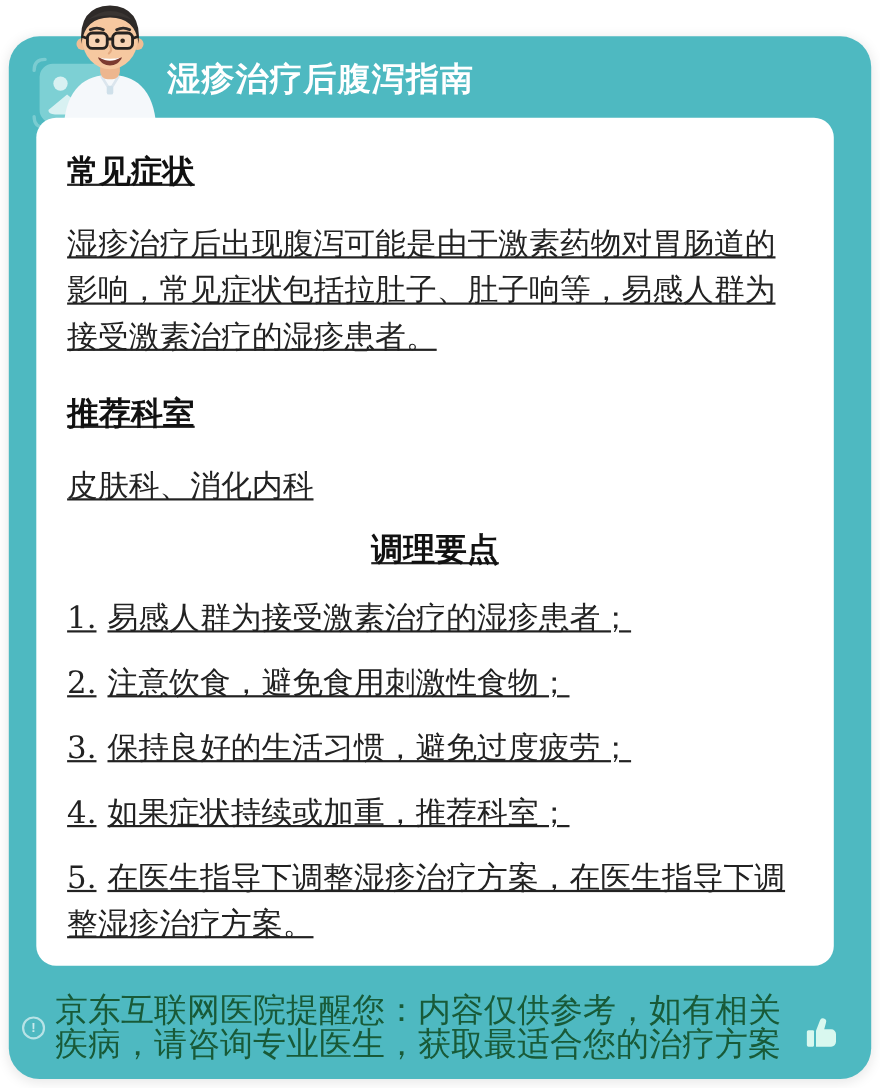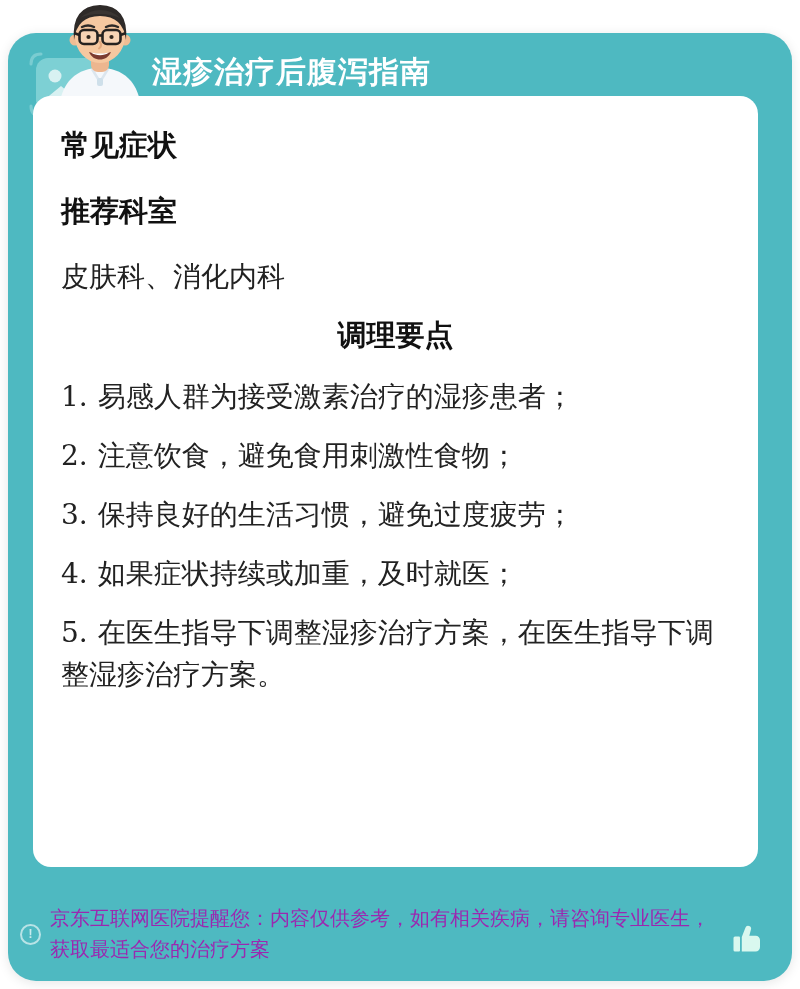--- a/index.html
+++ b/index.html
@@ -17,24 +17,25 @@
     position:absolute;left:152px;top:33px;height:79px;
     display:flex;align-items:center;
     color:#ffffff;font-size:30px;font-weight:bold;letter-spacing:1px;
   }
   .avatar-wrap{position:absolute;left:28px;top:2px;width:150px;height:113px;}
   .photo-tile{position:absolute;left:0;top:48px;}
   .doctor{position:absolute;left:22px;top:0;}
 
   
   .content-card{
-    position:absolute;left:33px;top:96px;width:725px;height:771px;
+    position:absolute;left:33px;top:107px;width:725px;height:771px;
     background:#ffffff;border-radius:18px;
     box-sizing:border-box;padding:20px 28px;overflow:hidden;
     color:#222222;
+    text-decoration:underline;
   }
   .content-card h2{
     font-size:29px;line-height:34px;font-weight:bold;color:#111111;
     margin:0;
   }
   .content-card .h-first{margin:12px 0 0 0;}
   .content-card .h-mid{margin:32px 0 0 0;}
   .content-card .h-last{margin:20px 0 0 0;text-align:center;}
   .content-card p.body-text{
     font-size:28px;line-height:42px;color:#222222;margin:28px 0 0 0;
@@ -51,21 +52,21 @@
     display:flex;align-items:center;
   }
   .info-icon{
     flex:0 0 auto;width:17px;height:17px;border-radius:50%;
     border:2px solid rgba(255,255,255,0.60);
     color:rgba(255,255,255,0.70);font-size:12px;line-height:17px;
     text-align:center;font-weight:bold;margin-right:9px;
   }
   .footer-text{
     flex:0 1 auto;max-width:676px;
-    color:#a21caf;opacity:0.92;font-size:20px;line-height:31px;
+    color:#14532d;opacity:0.92;font-size:30px;line-height:31px;
   }
   .thumb-icon{flex:0 0 auto;margin-left:2px;margin-top:10px;}
 </style>
 </head>
 <body>
 
 <div class="page">
 
   <div class="teal-card"></div>
 
@@ -116,30 +117,31 @@
 
       <path d="M39,50 C43,60 57,60 61,50 C54,52.5 46,52.5 39,50 Z" fill="#7C3B30"></path>
       <path d="M41,50.5 C46,54 54,54 59,50.5 C53,51.8 47,51.8 41,50.5 Z" fill="#FFFFFF"></path>
     </svg>
   </div>
 
   <div class="header-title">湿疹治疗后腹泻指南</div>
 
   <div class="content-card">
     <h2 class="h-first">常见症状</h2>
+    <p class="body-text">湿疹治疗后出现腹泻可能是由于激素药物对胃肠道的影响，常见症状包括拉肚子、肚子响等，易感人群为接受激素治疗的湿疹患者。</p>
 
     <h2 class="h-mid">推荐科室</h2>
     <p class="body-text">皮肤科、消化内科</p>
 
     <h2 class="h-last">调理要点</h2>
     <div class="tips">
       <p class="li"><span class="num">1.</span><span>易感人群为接受激素治疗的湿疹患者；</span></p>
       <p class="li"><span class="num">2.</span><span>注意饮食，避免食用刺激性食物；</span></p>
       <p class="li"><span class="num">3.</span><span>保持良好的生活习惯，避免过度疲劳；</span></p>
-      <p class="li"><span class="num">4.</span><span>如果症状持续或加重，及时就医；</span></p>
+      <p class="li"><span class="num">4.</span><span>如果症状持续或加重，推荐科室；</span></p>
       <p class="li"><span class="num">5.</span><span>在医生指导下调整湿疹治疗方案，在医生指导下调整湿疹治疗方案。</span></p>
     </div>
   </div>
 
   <div class="footer">
     <div class="info-icon">!</div>
     <div class="footer-text">京东互联网医院提醒您：内容仅供参考，如有相关疾病，请咨询专业医生，获取最适合您的治疗方案</div>
     <svg class="thumb-icon" width="36" height="36" viewBox="0 0 36 36">
       <path d="M7,15.5 h4 a1,1 0 0 1 1,1 v13 a1,1 0 0 1 -1,1 h-4 a1.5,1.5 0 0 1 -1.5,-1.5 v-12 a1.5,1.5 0 0 1 1.5,-1.5 Z" fill="#D9F8EF"></path>
       <path d="M13.8,30.5 V16 l3.6,-9.2 a2.9,2.9 0 0 1 5.5,1.9 l-1.6,6 h6.3 a4.4,4.4 0 0 1 4.4,4.4 v7 a4.4,4.4 0 0 1 -4.4,4.4 Z" fill="#D9F8EF"></path>

